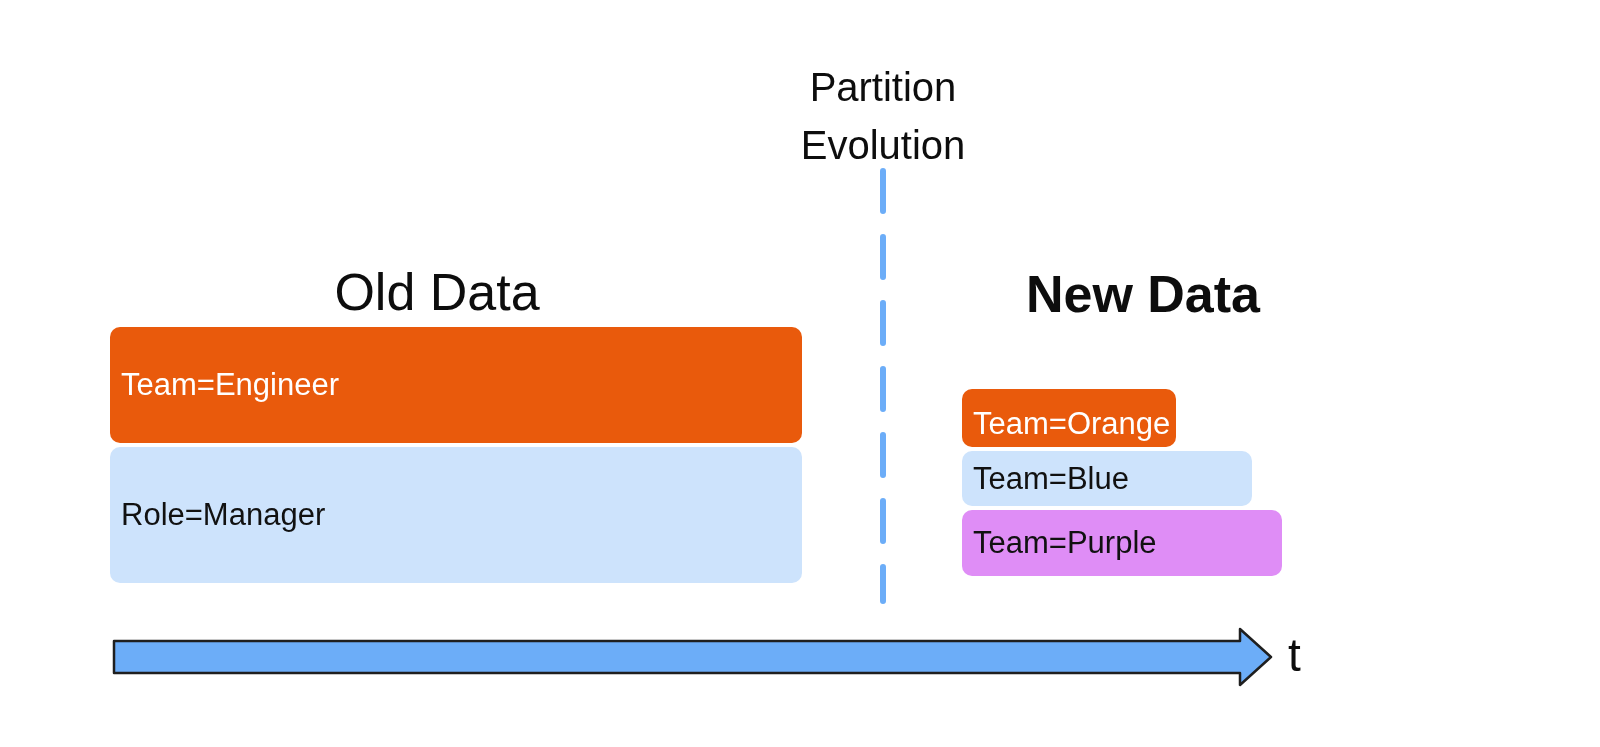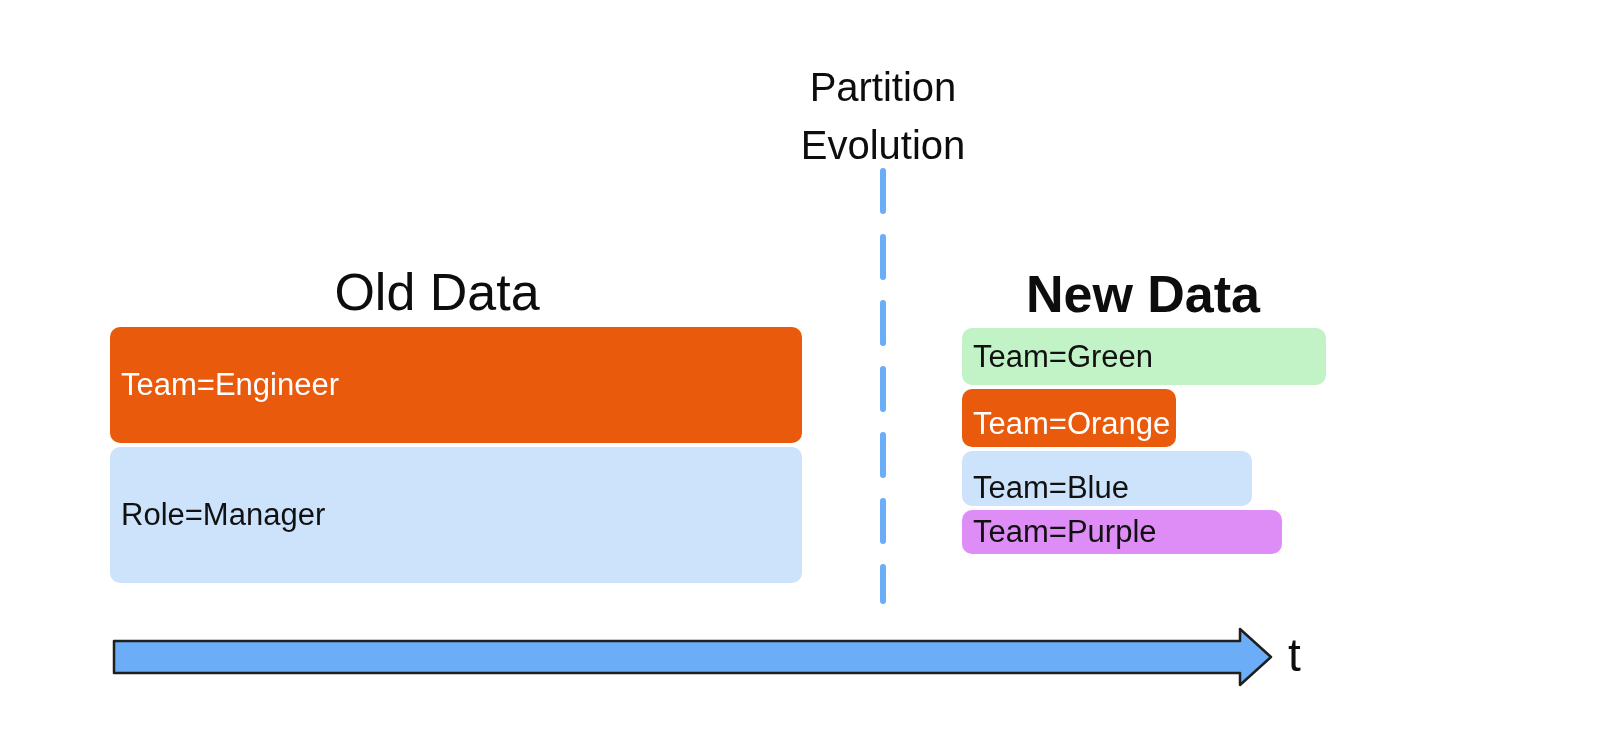--- a/index.html
+++ b/index.html
@@ -44,22 +44,22 @@
     font-size: 31px;
     padding-left: 11px;
     box-sizing: border-box;
     white-space: nowrap;
     overflow: hidden;
   }
   .bar-old-0 { left: 110px; top: 327px; width: 692px; height: 116px; }
   .bar-old-1 { left: 110px; top: 447px; width: 692px; height: 136px; }
   .bar-new-0 { left: 962px; top: 328px; width: 364px; height: 57px; }
   .bar-new-1 { left: 962px; top: 389px; width: 214px; height: 58px; }
-  .bar-new-2 { left: 962px; top: 451px; width: 290px; height: 55px; align-items: flex-end; }
-  .bar-new-3 { left: 962px; top: 510px; width: 320px; height: 44px; }
+  .bar-new-2 { left: 962px; top: 451px; width: 290px; height: 55px; }
+  .bar-new-3 { left: 962px; top: 510px; width: 320px; height: 66px; }
 
   .divider-svg {
     position: absolute;
     left: 878px;
     top: 168px;
   }
   .arrow-svg {
     position: absolute;
     left: 100px;
     top: 615px;
@@ -90,23 +90,20 @@
   <div class="section-heading heading-new">New Data</div>
 
   <div class="bar bar-old-0" style="background-color: rgb(233, 90, 12);">
     <span style="color: rgb(255, 255, 255);">Team=Engineer</span>
   </div>
 
   <div class="bar bar-old-1" style="background-color: rgb(205, 227, 252);">
     <span style="color: rgb(17, 17, 17);">Role=Manager</span>
   </div>
 
-  <div class="bar bar-new-0" style="background-color: rgb(193, 243, 198);">
-    <span style="color: rgb(17, 17, 17);">Team=Green</span>
-  </div>
 
   <div class="bar bar-new-1" style="background-color: rgb(233, 90, 12);">
     <span style="color: rgb(255, 255, 255); margin-top: 12px;">Team=Orange</span>
   </div>
 
   <div class="bar bar-new-2" style="background-color: rgb(205, 227, 252);">
     <span style="color: rgb(17, 17, 17);">Team=Blue</span>
   </div>
 
   <div class="bar bar-new-3" style="background-color: rgb(223, 141, 246);">

